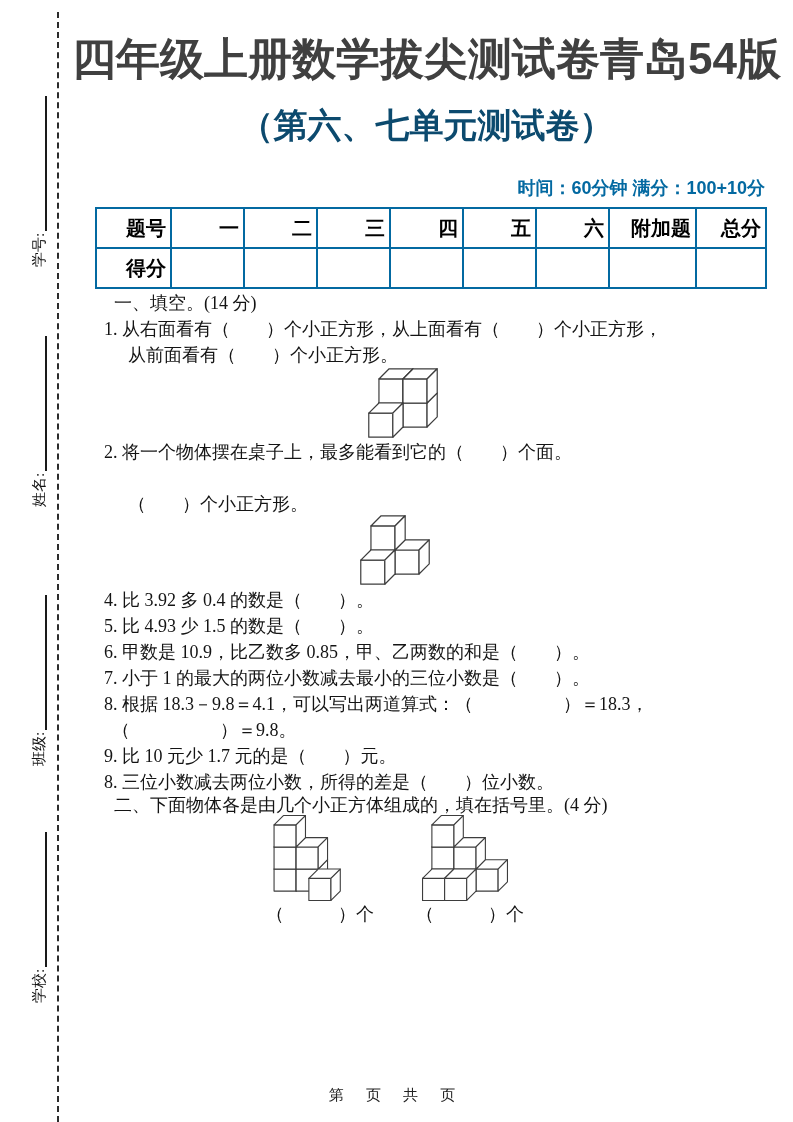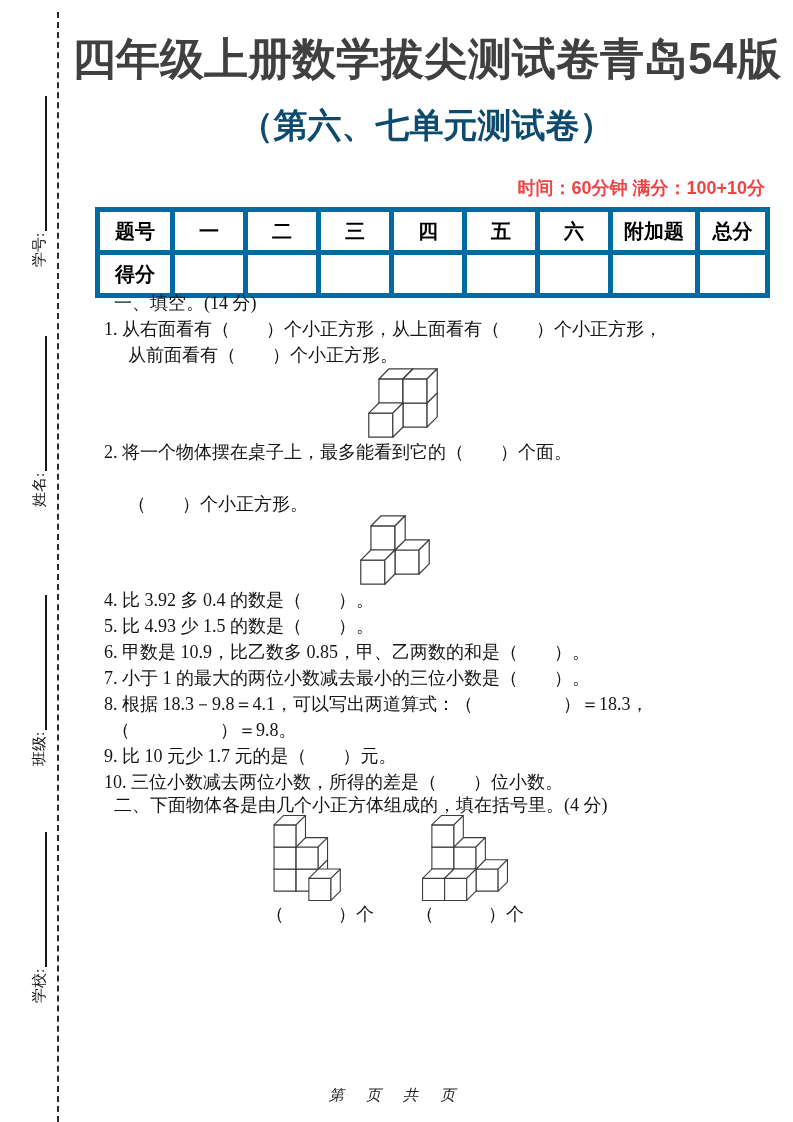--- a/index.html
+++ b/index.html
@@ -37,48 +37,47 @@
   }
   .subtitle{
     position:absolute;left:70px;right:10px;top:103px;
     text-align:center;
     font-family:"Liberation Sans", sans-serif;
     font-weight:800;font-size:34px;color:#0c4a6e;
   }
   .meta{
     position:absolute;right:28px;top:176px;
     font-family:"Liberation Sans", sans-serif;
-    font-weight:600;font-size:18px;color:#ef4444;
+    font-weight:600;font-size:18px;color:#0369a1;
   }
   
   table.score{
     position:absolute;left:95px;top:207px;
     border-collapse:collapse;table-layout:fixed;
     font-family:"Liberation Sans", sans-serif;
     font-weight:700;font-size:20px;color:#000;
   }
   table.score td{
-    border:5px solid #0369a1;height:38px;text-align:center;
+    border:2px solid #0369a1;height:38px;text-align:right;
     padding:0 4px;overflow:hidden;
   }
   
   .qline{position:absolute;font-size:18px;white-space:nowrap;color:#141414;}
   .ind0{left:82px;margin-left:32px;}
   .ind1{left:104px;}
   .ind2{left:128px;}
   .ind2b{left:112px;}
   
   svg.fig{position:absolute;}
   svg.fig polygon{fill:#ffffff;stroke:#3d3d3d;stroke-width:1.3;stroke-linejoin:round;}
   .caption{position:absolute;font-size:18px;white-space:nowrap;color:#141414;}
   .footer{
     position:absolute;left:0;right:0;top:1086px;text-align:center;
     font-size:15px;letter-spacing:9px;color:#222;
     font-family:"Liberation Sans", sans-serif;
-    font-style:italic;
   }
 </style>
 </head>
 <body>
 
 <div class="page">
 
   <div class="binding-line"></div>
 
   <div class="side-field" style="left:-56px;top:156px;">
@@ -180,21 +179,21 @@
       <polygon points="29,51 40,40 40,66 29,77"></polygon>
     </svg>
 
   <div class="qline ind1" style="top:588px;">4. 比 3.92 多 0.4 的数是（　　）。</div>
   <div class="qline ind1" style="top:614px;">5. 比 4.93 少 1.5 的数是（　　）。</div>
   <div class="qline ind1" style="top:640px;">6. 甲数是 10.9，比乙数多 0.85，甲、乙两数的和是（　　）。</div>
   <div class="qline ind1" style="top:666px;">7. 小于 1 的最大的两位小数减去最小的三位小数是（　　）。</div>
   <div class="qline ind1" style="top:692px;">8. 根据 18.3－9.8＝4.1，可以写出两道算式：（　　　　　）＝18.3，</div>
   <div class="qline ind2b" style="top:718px;">（　　　　　）＝9.8。</div>
   <div class="qline ind1" style="top:744px;">9. 比 10 元少 1.7 元的是（　　）元。</div>
-  <div class="qline ind1" style="top:770px;">10. 三位小数减去两位小数，所得的差是（　　）位小数。</div>
+  <div class="qline ind1" style="top:770px;">8. 三位小数减去两位小数，所得的差是（　　）位小数。</div>
 
   <div class="qline ind0" style="top:793px;">二、下面物体各是由几个小正方体组成的，填在括号里。(4 分)</div>
 
   <svg class="fig" style="left:262px;top:813px;" viewBox="0 0 95 106" width="81" height="90">
       <polygon points="14,66 40,66 40,92 14,92"></polygon>
       <polygon points="14,66 25,55 51,55 40,66"></polygon>
       <polygon points="40,66 51,55 51,81 40,92"></polygon>
       <polygon points="40,66 66,66 66,92 40,92"></polygon>
       <polygon points="40,66 51,55 77,55 66,66"></polygon>
       <polygon points="66,66 77,55 77,81 66,92"></polygon>

